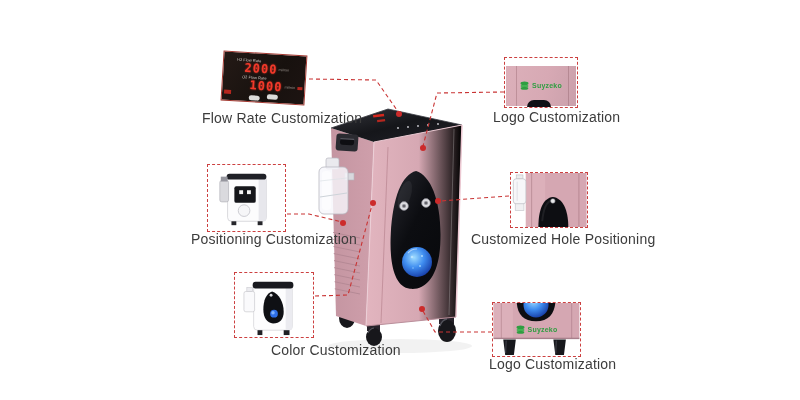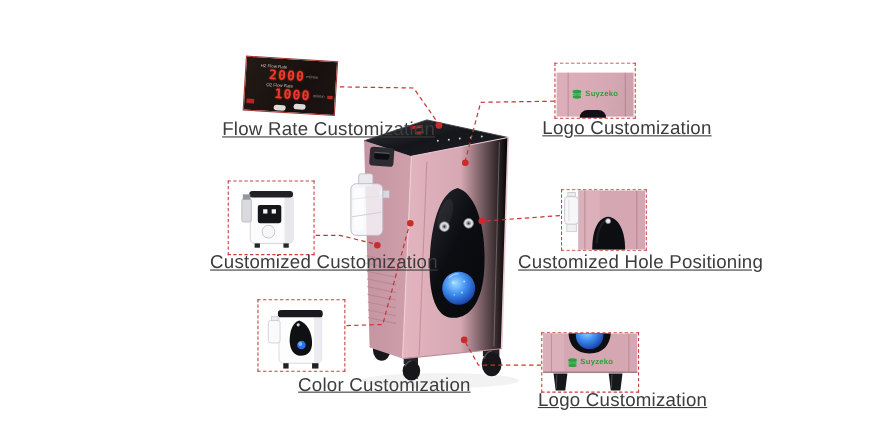--- a/index.html
+++ b/index.html
@@ -2,22 +2,22 @@
 <html><head>
 <meta charset="utf-8">
 <style>
   html,body{margin:0;padding:0;background:#ffffff;}
   #stage{
     position:relative;width:800px;height:400px;background:#ffffff;overflow:hidden;
     font-family:"Liberation Sans", sans-serif;
   }
   .abs{position:absolute;}
   .callout-label{
-    position:absolute;font-size:17px;color:#3c3c3c;text-align:center;
-    letter-spacing:0.2px;line-height:12px;white-space:nowrap;text-decoration:underline;
+    position:absolute;font-size:14px;color:#3c3c3c;text-align:center;
+    letter-spacing:0.2px;line-height:12px;white-space:nowrap;
   }
   .dashed-box{
     position:absolute;border:1px dashed #cc4040;box-sizing:border-box;background:transparent;
   }
   .pinkfill{background:linear-gradient(105deg,#dcb0ba 0%,#d7a9b4 55%,#caa0ab 100%);}
   .seam{position:absolute;top:0;bottom:0;width:1px;background:rgba(90,40,52,0.22);}
   .logo-row{
     position:absolute;left:0;right:0;display:flex;align-items:center;justify-content:center;gap:3px;
   }
   .logo-text{font-size:7px;font-weight:bold;color:#2f9e41;letter-spacing:0.2px;}
@@ -229,21 +229,21 @@
       <rect x="27" y="22" width="22" height="17" rx="2" fill="#15161a"></rect>
       <rect x="32" y="26" width="4" height="4" fill="#f5f5f5"></rect>
       <rect x="40" y="26" width="4" height="4" fill="#f5f5f5"></rect>
       <circle cx="37" cy="47" r="6" fill="#f6f6f8" stroke="#c6c6cc" stroke-width="0.9"></circle>
       <rect x="12" y="16" width="9" height="22" rx="2" fill="#dadade" stroke="#b2b2b8" stroke-width="0.7"></rect>
       <rect x="13" y="12" width="7" height="5" fill="#96969e"></rect>
       <rect x="24" y="58" width="5" height="4" fill="#26262b"></rect>
       <rect x="51" y="58" width="5" height="4" fill="#26262b"></rect>
     </svg>
   </div>
-  <div class="callout-label" style="left:191px;top:233px;width:110px;">Customized Customization</div>
+  <div class="callout-label" style="left:191px;top:233px;width:110px;">Positioning Customization</div>
 
   <div class="dashed-box" style="left:510px;top:172px;width:78px;height:56px;">
     <svg width="76" height="54" viewBox="0 0 78 56">
       <rect x="0" y="0" width="78" height="56" fill="#ffffff"></rect>
       <rect x="15" y="0" width="63" height="56" fill="#d5a7b2"></rect>
       <rect x="15" y="0" width="20" height="56" fill="#dcb0ba"></rect>
       <line x1="21" y1="0" x2="21" y2="56" stroke="rgba(90,40,52,0.25)"></line>
       <line x1="70" y1="0" x2="70" y2="56" stroke="rgba(90,40,52,0.25)"></line>
       <rect x="5" y="2" width="7" height="4" fill="#ececed" stroke="#bbbbc0" stroke-width="0.6"></rect>
       <rect x="2" y="6" width="13" height="26" rx="3" fill="#f7f7f9" stroke="#c3c3c8" stroke-width="0.8"></rect>

